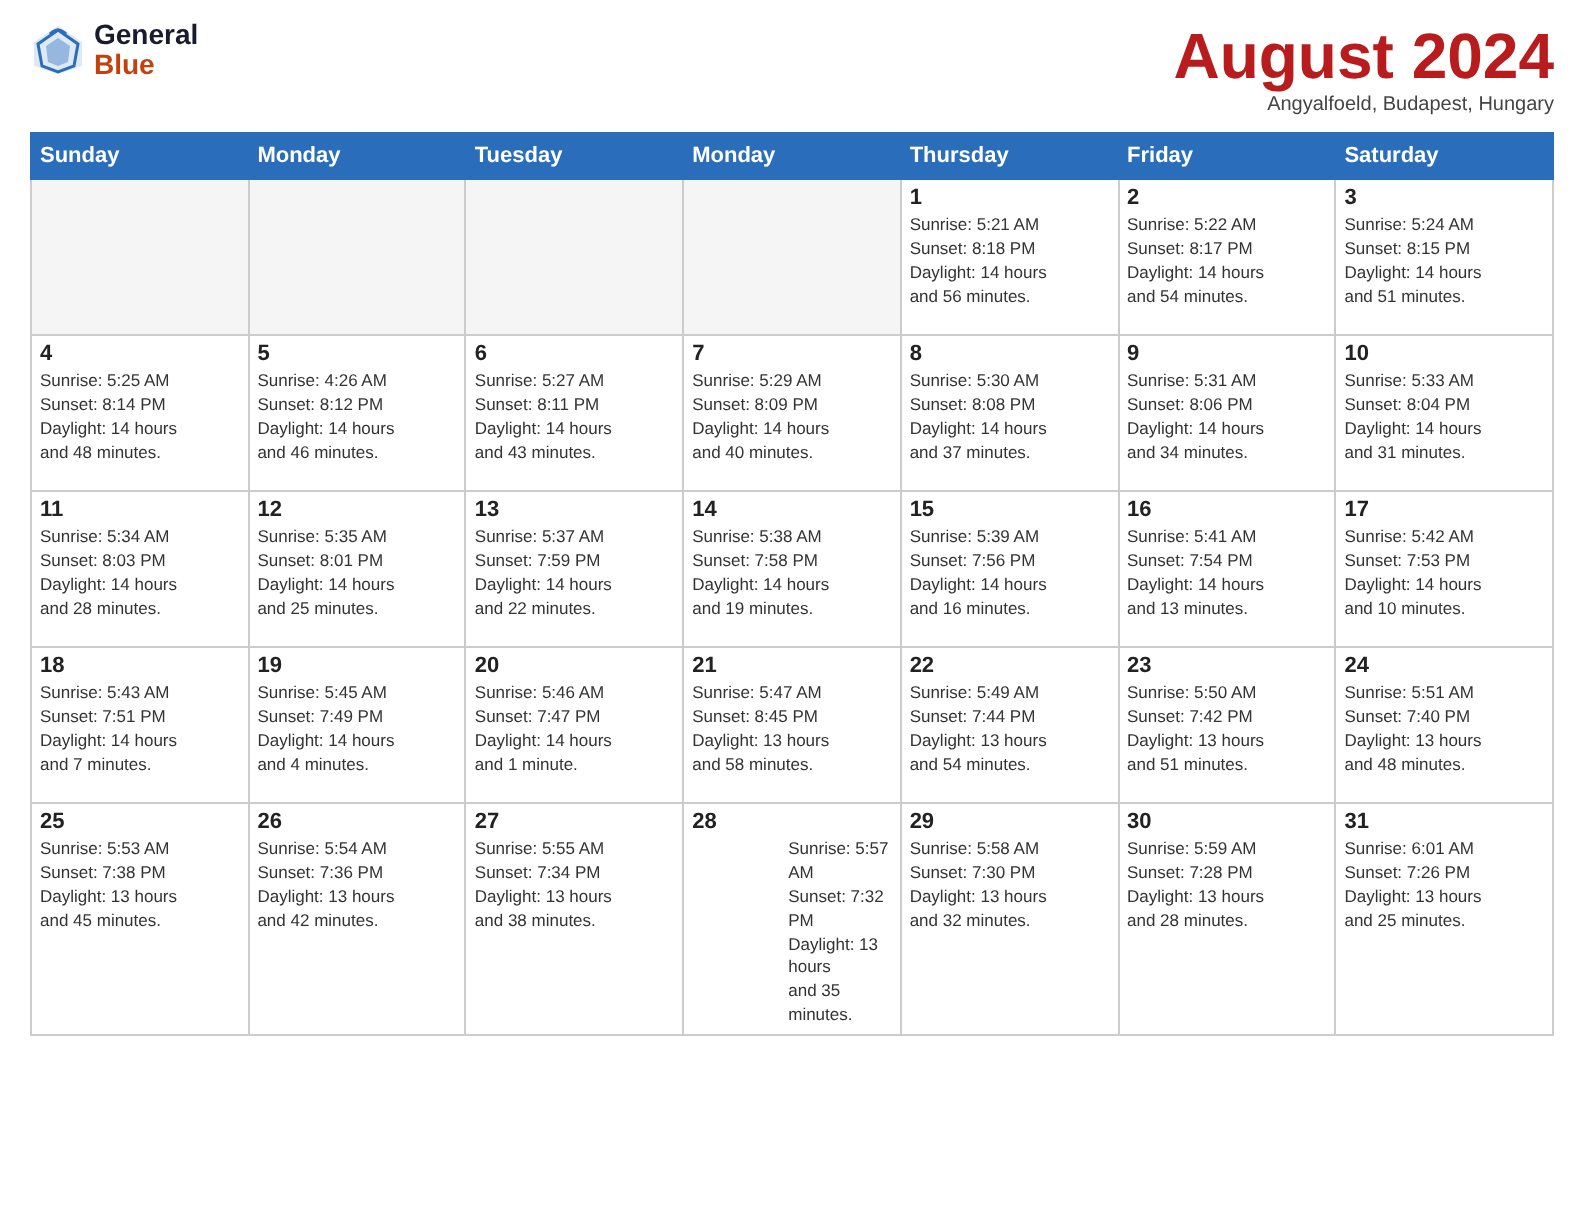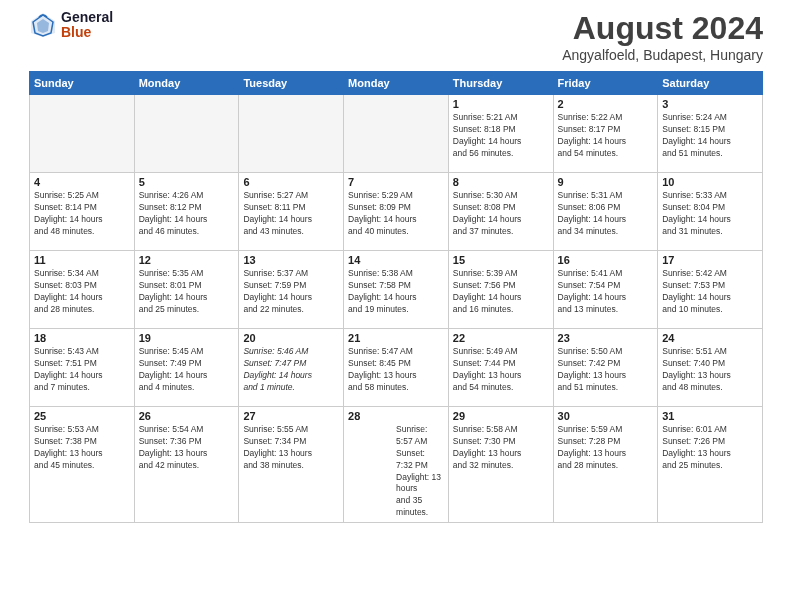--- a/index.html
+++ b/index.html
@@ -6,21 +6,21 @@
     body {
       font-family: Arial, sans-serif;
       background: #fff;
       width: 792px;
       height: 612px;
       overflow: hidden;
     }
     .page {
       width: 792px;
       height: 450px;
-      padding: 10px 29px;
+      padding: 10px 15px;
     }
     .header {
       display: flex;
       align-items: flex-start;
       justify-content: space-between;
       margin-bottom: 8px;
     }
     .logo {
       display: flex;
       align-items: center;
@@ -44,24 +44,24 @@
     .logo-icon {
       width: 28px;
       height: 28px;
     }
     .title-section {
       text-align: right;
     }
     .month-year {
       font-size: 32px;
       font-weight: bold;
-      color: #404040;
+      color: #b91c1c;
     }
     .location {
-      font-size: 14px;
+      font-size: 10px;
       color: #444;
     }
     table {
       width: 100%;
       border-collapse: collapse;
       table-layout: fixed;
     }
     th {
       background-color: #2a6ebb;
       color: #fff;
@@ -271,21 +271,21 @@
           </td>
           <td>
             <span class="day-num">19</span>
             <div class="day-info" style="white-space: pre-line;">Sunrise: 5:45 AM
 Sunset: 7:49 PM
 Daylight: 14 hours
 and 4 minutes.</div>
           </td>
           <td>
             <span class="day-num">20</span>
-            <div class="day-info" style="white-space: pre-line; font-style: italic;">Sunrise: 5:46 AM
+            <div class="day-info" style="white-space: pre-line;">Sunrise: 5:46 AM
 Sunset: 7:47 PM
 Daylight: 14 hours
 and 1 minute.</div>
           </td>
           <td>
             <span class="day-num">21</span>
             <div class="day-info" style="white-space: pre-line;">Sunrise: 5:47 AM
 Sunset: 8:45 PM
 Daylight: 13 hours
 and 58 minutes.</div>

